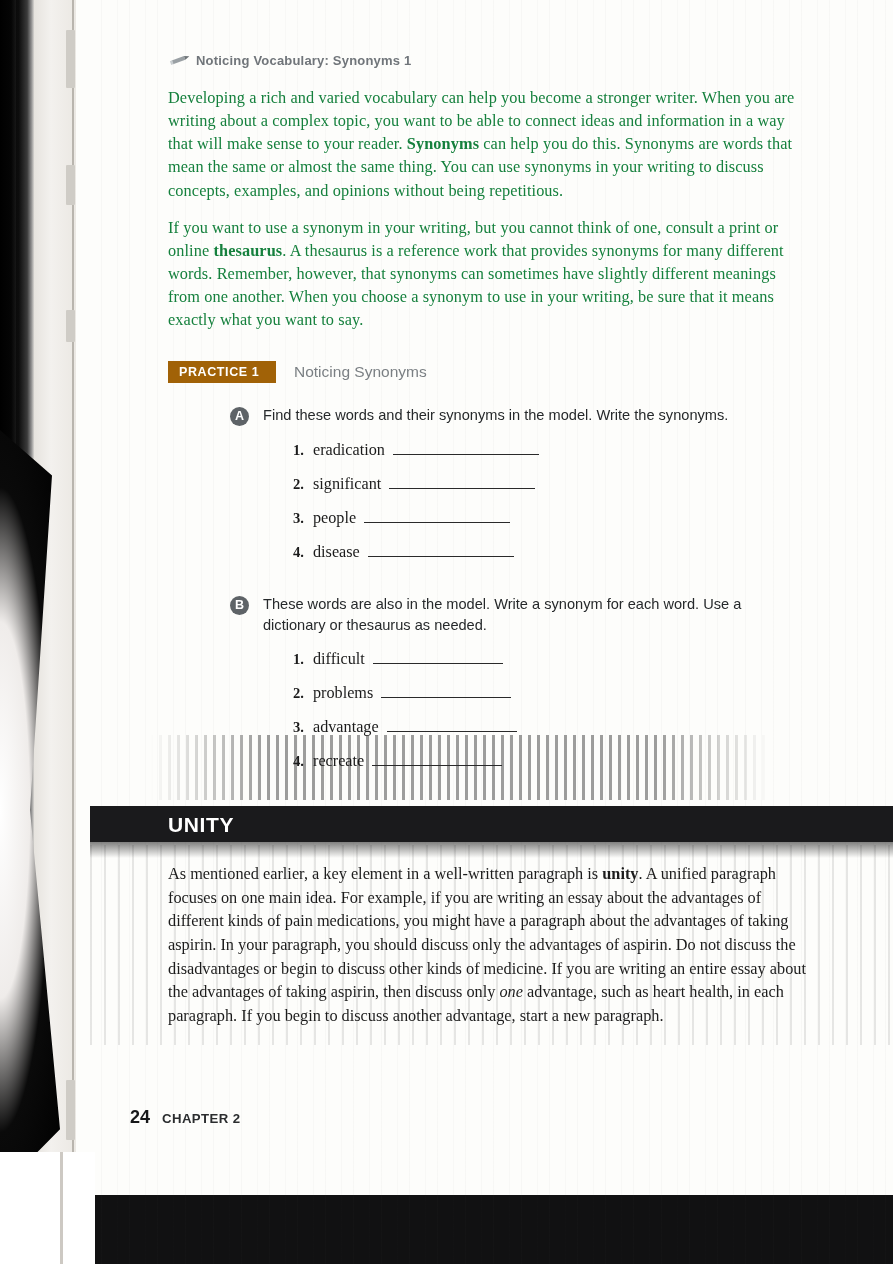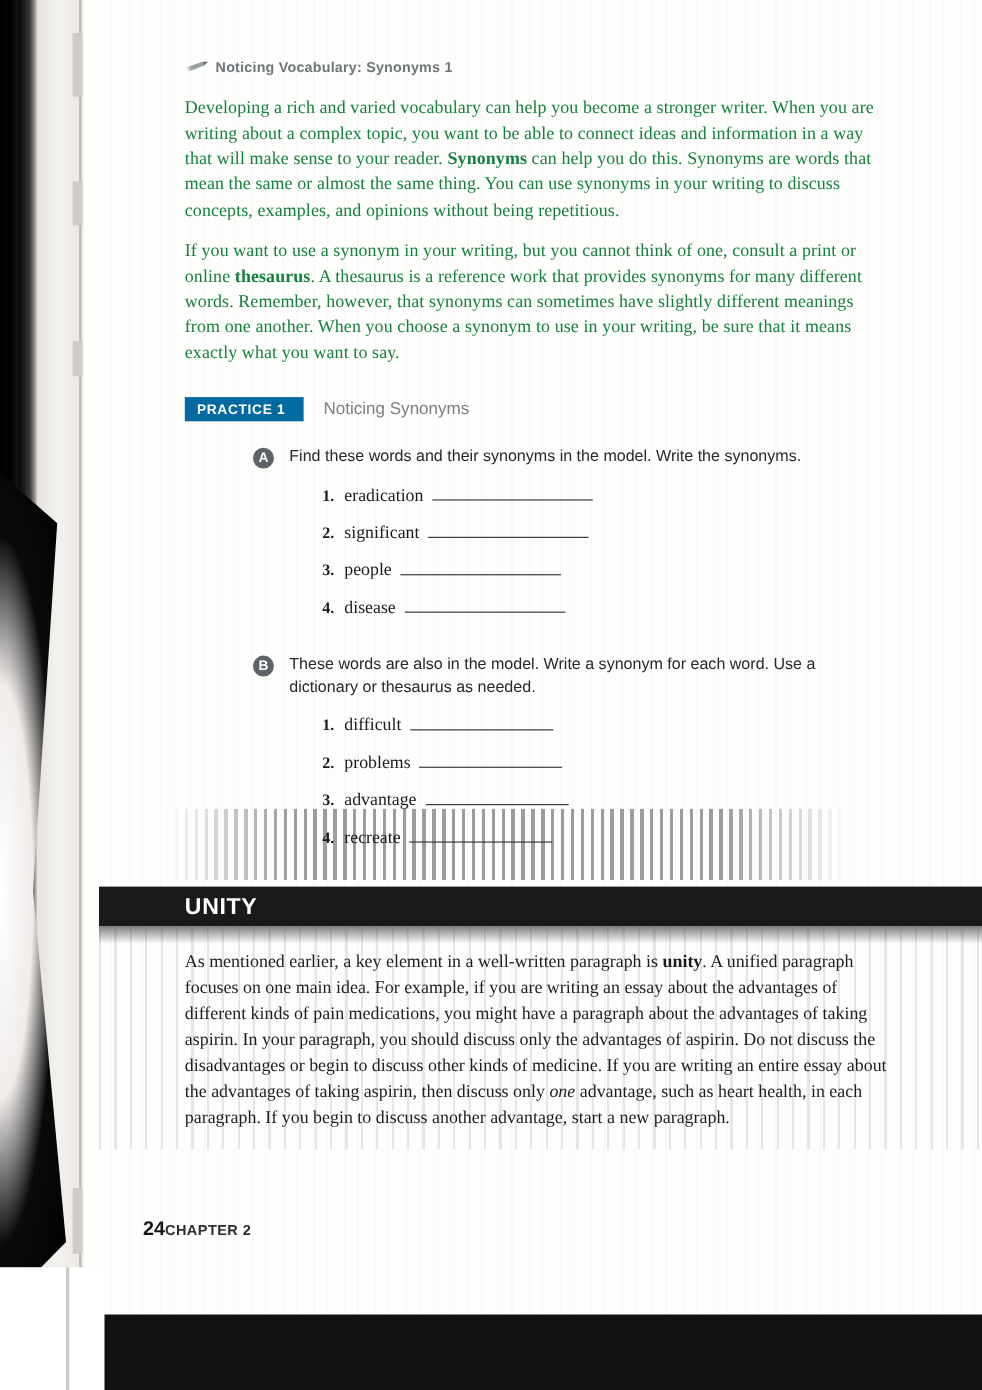--- a/index.html
+++ b/index.html
@@ -175,21 +175,21 @@
   .b { font-weight: 700; }
 
   
   .practice-row {
     display: flex;
     align-items: center;
     gap: 18px;
     margin-top: 30px;
   }
   .practice-tag {
-    background: #0369a1;
+    background: #a16207;
     color: #ffffff;
     font-family: "Liberation Sans", sans-serif;
     font-size: 12.5px;
     font-weight: 700;
     letter-spacing: .6px;
     padding: 4px 11px 4px 11px;
     width: 86px;
     text-align: left;
   }
   .practice-label {
@@ -293,20 +293,21 @@
   .it { font-style: italic; }
 
   
   .footer {
     position: absolute;
     left: 130px;
     top: 1107px;
     z-index: 14;
     display: flex;
     align-items: baseline;
+    gap: 12px;
     font-family: "Liberation Sans", sans-serif;
     justify-content: space-between;
   }
   .footer-page {
     font-size: 18px;
     font-weight: 700;
     color: #17181a;
   }
   .footer-chapter {
     font-size: 13.2px;

